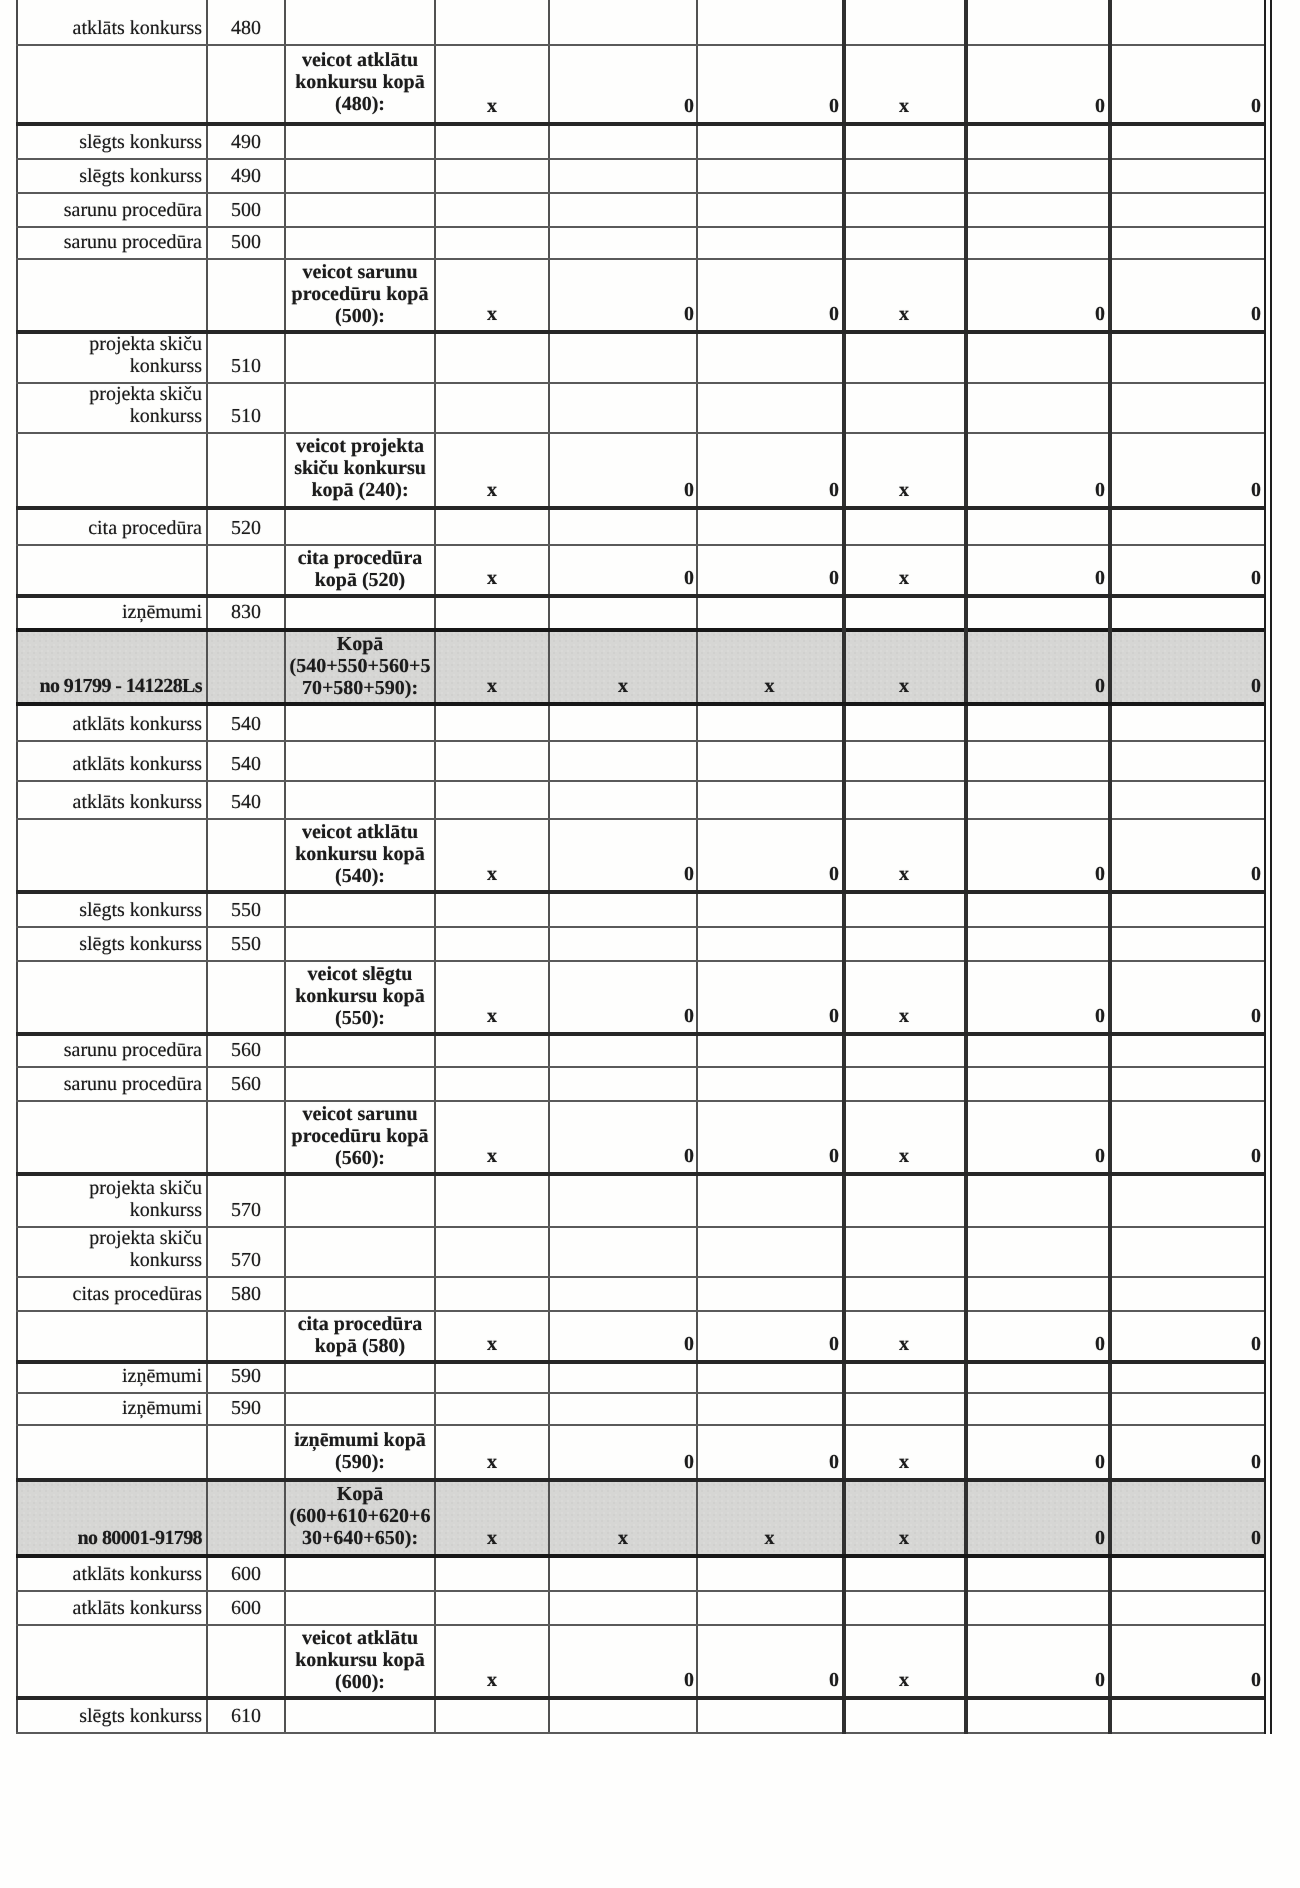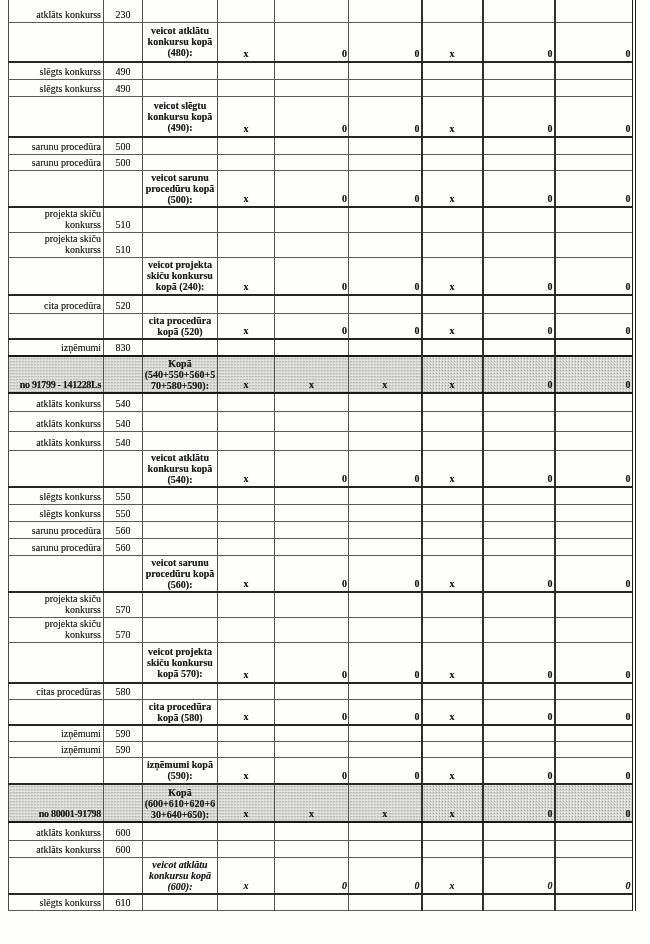--- a/index.html
+++ b/index.html
@@ -60,21 +60,21 @@
       <col style="width:57px">
         <col style="width:74px">
         <col style="width:73px">
       <col style="width:61px">
         <col style="width:72px">
         <col style="width:79px">
     </colgroup>
     <tbody>
         <tr class="item" style="height: 22px;">
           <td class="name">atklāts konkurss</td>
-          <td class="code">230</td>
+          <td class="code">480</td>
           <td class="desc"></td>
           <td class="val alignC"></td>
           <td class="val alignC"></td>
           <td class="val alignC bR2"></td>
           <td class="val alignC bR2"></td>
           <td class="val alignC bR2"></td>
           <td class="val alignC"></td>
         </tr>
         <tr class="subtotal" style="height: 40px; margin-left: 28px;">
           <td class="name"></td>
@@ -101,31 +101,20 @@
         <tr class="item" style="height: 17px;">
           <td class="name">slēgts konkurss</td>
           <td class="code">490</td>
           <td class="desc"></td>
           <td class="val alignC"></td>
           <td class="val alignC"></td>
           <td class="val alignC bR2"></td>
           <td class="val alignC bR2"></td>
           <td class="val alignC bR2"></td>
           <td class="val alignC"></td>
-        </tr>
-        <tr class="subtotal" style="height: 41px;">
-          <td class="name"></td>
-          <td class="code"></td>
-          <td class="desc">veicot slēgtu konkursu kopā (490):</td>
-          <td class="val alignC">x</td>
-          <td class="val alignR">0</td>
-          <td class="val alignR bR2">0</td>
-          <td class="val alignC bR2">x</td>
-          <td class="val alignR bR2">0</td>
-          <td class="val alignR">0</td>
         </tr>
         <tr class="item" style="height: 17px;">
           <td class="name">sarunu procedūra</td>
           <td class="code">500</td>
           <td class="desc"></td>
           <td class="val alignC"></td>
           <td class="val alignC"></td>
           <td class="val alignC bR2"></td>
           <td class="val alignC bR2"></td>
           <td class="val alignC bR2"></td>
@@ -291,20 +280,31 @@
           <td class="name">slēgts konkurss</td>
           <td class="code">550</td>
           <td class="desc"></td>
           <td class="val alignC"></td>
           <td class="val alignC"></td>
           <td class="val alignC bR2"></td>
           <td class="val alignC bR2"></td>
           <td class="val alignC bR2"></td>
           <td class="val alignC"></td>
         </tr>
+        <tr class="subtotal" style="height: 35px;">
+          <td class="name"></td>
+          <td class="code"></td>
+          <td class="desc">veicot slēgtu konkursu kopā (550):</td>
+          <td class="val alignC">x</td>
+          <td class="val alignR">0</td>
+          <td class="val alignR bR2">0</td>
+          <td class="val alignC bR2">x</td>
+          <td class="val alignR bR2">0</td>
+          <td class="val alignR">0</td>
+        </tr>
         <tr class="item" style="height: 17px;">
           <td class="name">sarunu procedūra</td>
           <td class="code">560</td>
           <td class="desc"></td>
           <td class="val alignC"></td>
           <td class="val alignC"></td>
           <td class="val alignC bR2"></td>
           <td class="val alignC bR2"></td>
           <td class="val alignC bR2"></td>
           <td class="val alignC"></td>
@@ -346,31 +346,20 @@
           <td class="name">projekta skiču konkurss</td>
           <td class="code">570</td>
           <td class="desc"></td>
           <td class="val alignC"></td>
           <td class="val alignC"></td>
           <td class="val alignC bR2"></td>
           <td class="val alignC bR2"></td>
           <td class="val alignC bR2"></td>
           <td class="val alignC"></td>
         </tr>
-        <tr class="subtotal" style="height: 40px;">
-          <td class="name"></td>
-          <td class="code"></td>
-          <td class="desc">veicot projekta skiču konkursu kopā 570):</td>
-          <td class="val alignC">x</td>
-          <td class="val alignR">0</td>
-          <td class="val alignR bR2">0</td>
-          <td class="val alignC bR2">x</td>
-          <td class="val alignR bR2">0</td>
-          <td class="val alignR">0</td>
-        </tr>
         <tr class="item" style="height: 17px; font-family: Liberation Serif, serif;">
           <td class="name">citas procedūras</td>
           <td class="code">580</td>
           <td class="desc"></td>
           <td class="val alignC"></td>
           <td class="val alignC"></td>
           <td class="val alignC bR2"></td>
           <td class="val alignC bR2"></td>
           <td class="val alignC bR2"></td>
           <td class="val alignC"></td>
@@ -447,21 +436,21 @@
           <td class="name">atklāts konkurss</td>
           <td class="code">600</td>
           <td class="desc"></td>
           <td class="val alignC"></td>
           <td class="val alignC"></td>
           <td class="val alignC bR2"></td>
           <td class="val alignC bR2"></td>
           <td class="val alignC bR2"></td>
           <td class="val alignC"></td>
         </tr>
-        <tr class="subtotal" style="height: 35px; font-style: italic;">
+        <tr class="subtotal" style="height: 35px;">
           <td class="name"></td>
           <td class="code"></td>
           <td class="desc">veicot atklātu konkursu kopā (600):</td>
           <td class="val alignC">x</td>
           <td class="val alignR">0</td>
           <td class="val alignR bR2">0</td>
           <td class="val alignC bR2">x</td>
           <td class="val alignR bR2">0</td>
           <td class="val alignR">0</td>
         </tr>

